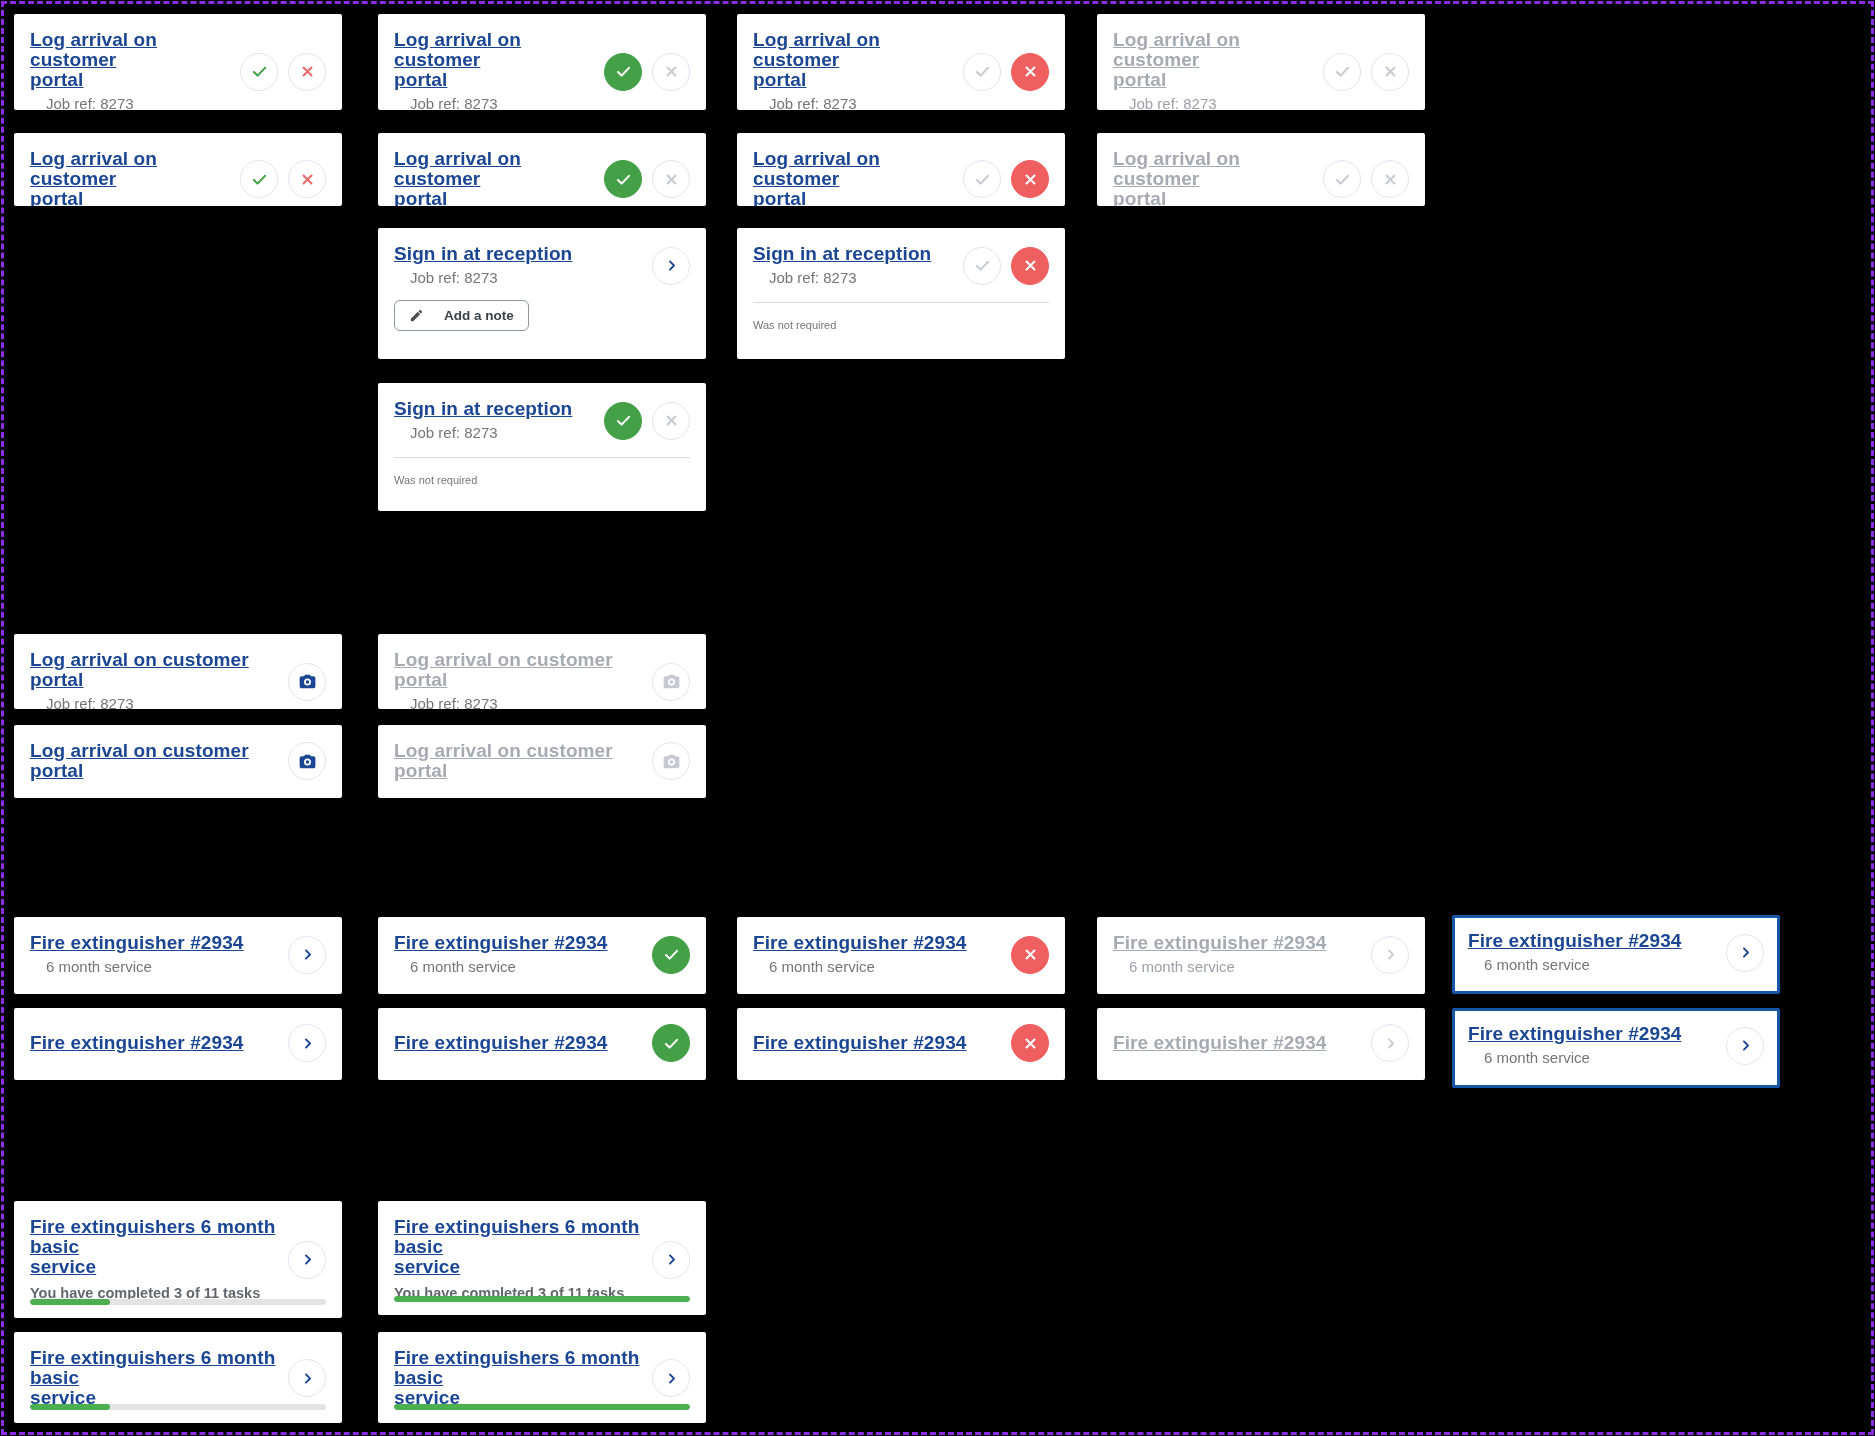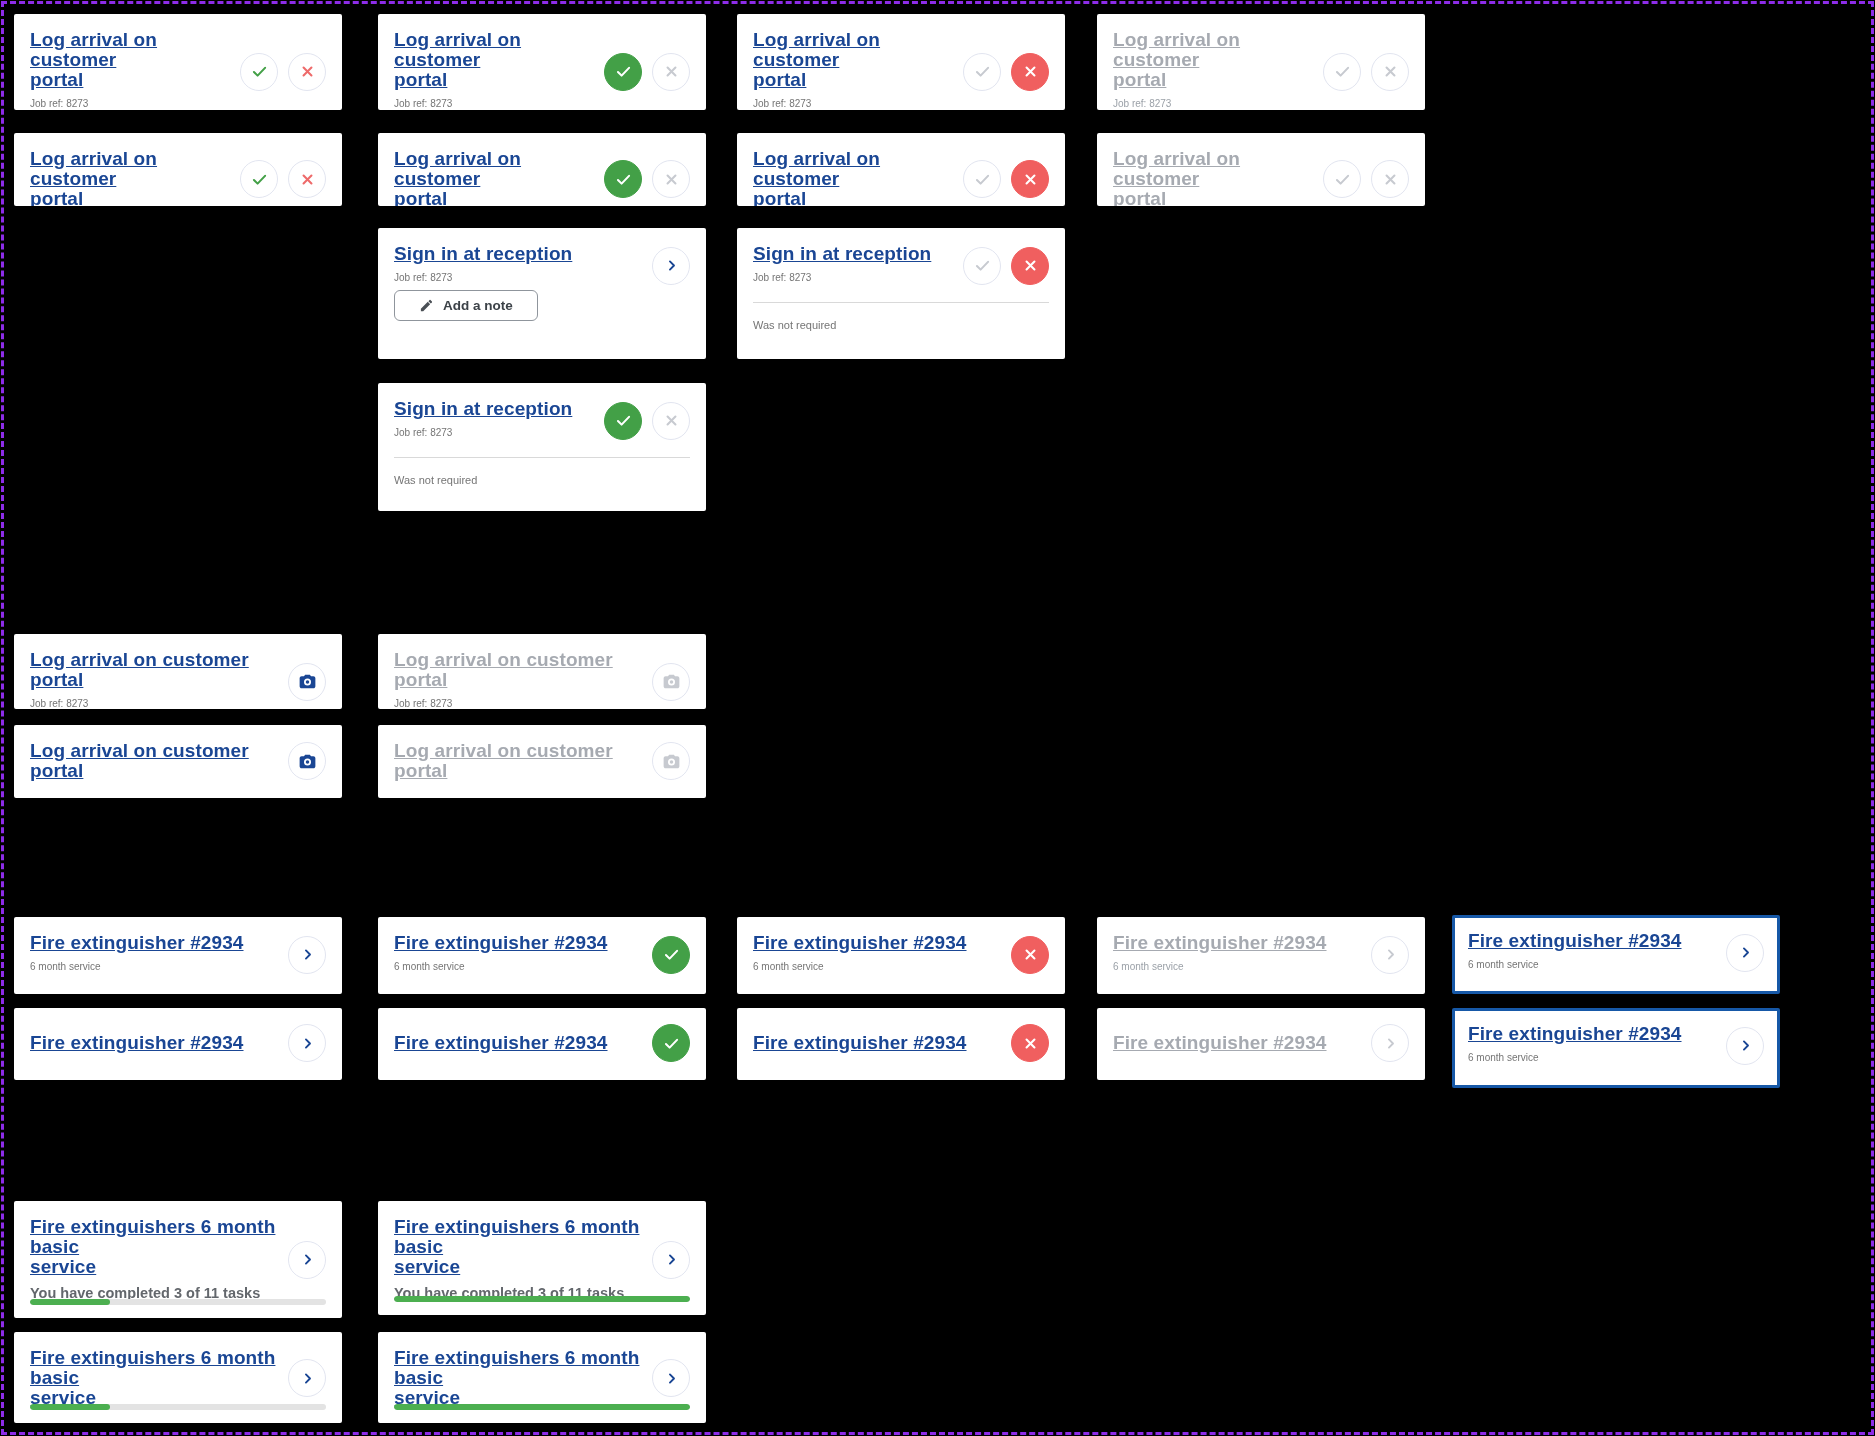--- a/index.html
+++ b/index.html
@@ -8,37 +8,37 @@
   .sheet{position:absolute;inset:0;}
   .frame{position:absolute;inset:1px;border:3px dashed #8d2ce8;pointer-events:none;}
   .card{position:absolute;background:#fff;border-radius:2px;box-sizing:border-box;
         padding:16px;overflow:hidden;}
   .card.focused{border:3px solid #1658a7;padding:13px 13px 13px 13px;}
   .card-row{display:flex;align-items:center;justify-content:space-between;gap:10px;}
   .card-text{flex:1;min-width:0;}
   .card-title{margin:0;font-size:19px;line-height:20px;font-weight:700;color:#1a4694;
               white-space:pre-line;letter-spacing:.1px;text-decoration:underline;}
   .card.disabled .card-title{color:#a6aab1;}
-  .card-sub{margin:5px 0 0;font-size:10px;line-height:18px;color:#757575;}
+  .card-sub{margin:5px 16px 0;font-size:15px;line-height:18px;color:#757575;}
   .card-sub.muted{color:#9ba1a8;}
   .card-note{margin:7px 0 0;font-size:14.5px;line-height:18px;color:#63676c;font-weight:bold;}
   .card-actions{display:flex;align-items:center;gap:10px;flex:0 0 auto;}
   .btn-circle{width:38px;height:38px;border-radius:50%;border:1px solid #e2e5f0;background:#fff;
               display:flex;align-items:center;justify-content:center;padding:0;cursor:pointer;}
   .btn-circle svg{width:19px;height:19px;display:block;}
   .btn-circle.icon-chevron svg{width:15px;height:15px;}
   .btn-circle.icon-camera svg{width:21px;height:21px;}
   .style-outline-green{color:#43a047;}
   .style-outline-red{color:#ee6a6a;}
   .style-outline-grey{color:#c7cad0;}
   .style-outline-navy{color:#1a4694;}
   .style-filled-green{background:#43a047;border-color:#43a047;color:#fff;}
   .style-filled-red{background:#f05f5f;border-color:#f05f5f;color:#fff;}
   .icon-wrap{display:flex;align-items:center;justify-content:center;}
-  .note-btn{display:inline-flex;align-items:center;gap:9px;margin-top:3px;padding:7px 24px;
+  .note-btn{display:inline-flex;align-items:center;gap:20px;margin-top:13px;padding:7px 14px;
             background:#fff;border:1px solid #8f959c;border-radius:6px;cursor:pointer;
             font-family:inherit;font-size:13.5px;font-weight:700;color:#3c4248;}
   .note-btn svg{width:15px;height:15px;display:block;color:#4a4f55;}
   .divider{border:none;border-top:1px solid #d9d9d9;margin:15px 0 0;}
   .footer-text{margin:13px 0 0;font-size:11px;line-height:18px;color:#757575;}
   .progress{position:absolute;left:16px;right:16px;bottom:13px;height:6px;border-radius:3px;
             background:#e3e3e3;overflow:hidden;}
   .progress-fill{height:100%;border-radius:3px;background:#4caf50;}
 </style>
 </head>

